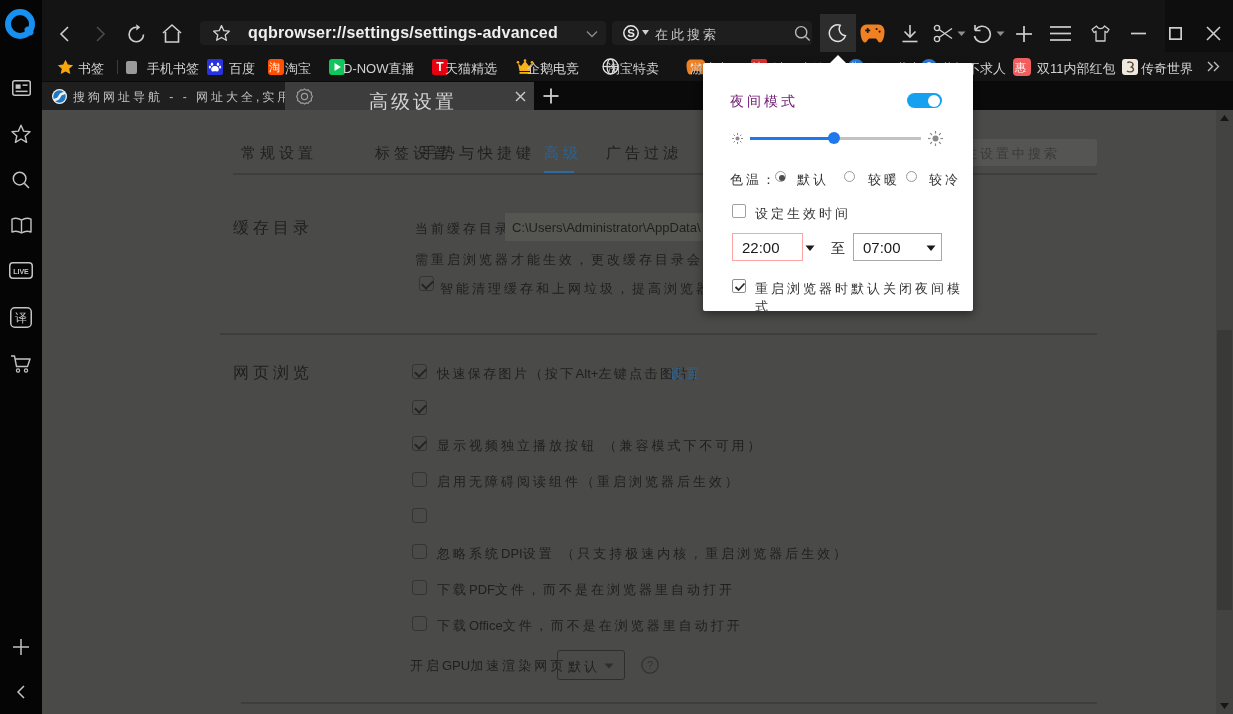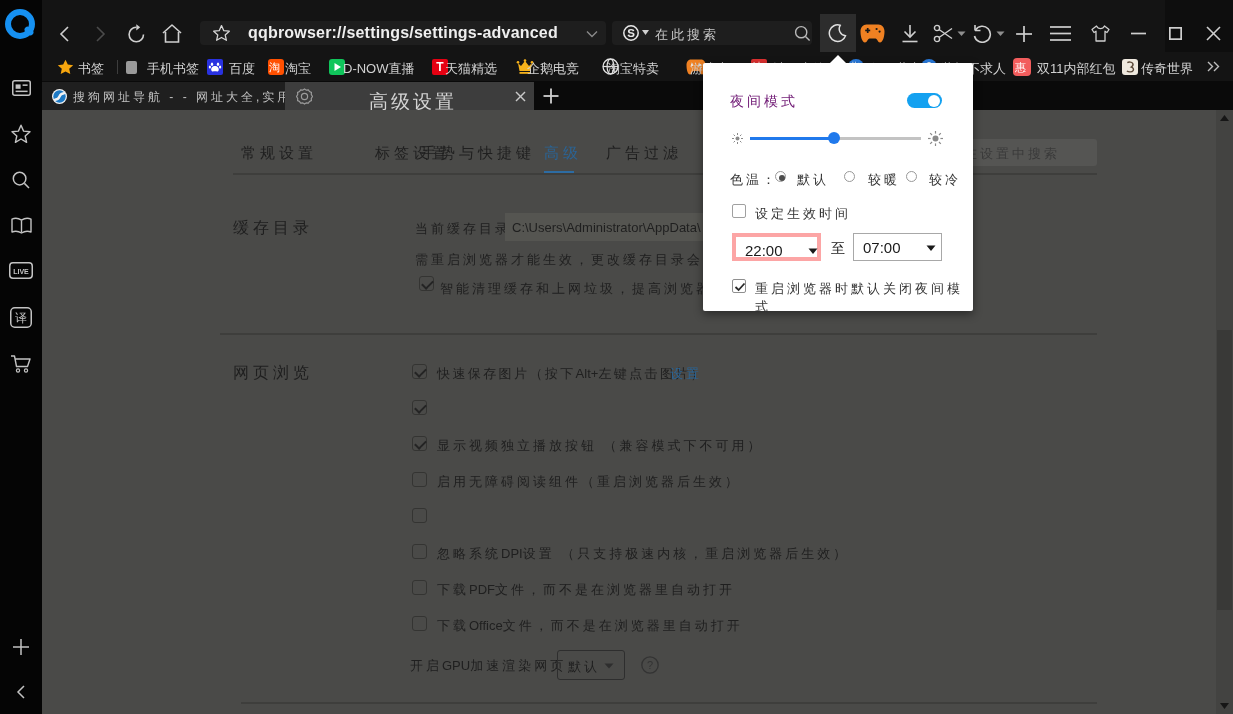--- a/index.html
+++ b/index.html
@@ -385,21 +385,21 @@
     </div>
     <div class="abs" style="left:94px;top:108px;font-size:13px;letter-spacing:3px;">默认</div>
     <div class="abs" style="left:141px;top:108px;width:11px;height:11px;border:1px solid #999;border-radius:50%;background:#fff;"></div>
     <div class="abs" style="left:165px;top:108px;font-size:13px;letter-spacing:3px;">较暖</div>
     <div class="abs" style="left:203px;top:108px;width:11px;height:11px;border:1px solid #999;border-radius:50%;background:#fff;"></div>
     <div class="abs" style="left:226px;top:108px;font-size:13px;letter-spacing:3px;">较冷</div>
 
     <div class="abs" style="left:29px;top:141px;width:14px;height:14px;border:1px solid #a0a0a0;border-radius:2px;background:#fff;"></div>
     <div class="abs" style="left:52px;top:142px;font-size:13px;letter-spacing:3px;">设定生效时间</div>
 
-    <div class="abs" style="left:29px;top:170px;width:89px;height:28px;border:4px solid #fca5a5;background:#fff;">
+    <div class="abs" style="left:29px;top:170px;width:71px;height:28px;border:1px solid #fca5a5;background:#fff;">
       <div class="abs" style="left:9px;top:5px;font-size:15px;color:#1a1a1a;">22:00</div>
       <svg class="ic abs" style="left:72px;top:11px;" width="10" height="7" viewBox="0 0 10 7">
           <path d="M0.5 0.5 L5 6 L9.5 0.5 Z" fill="#1a1a1a"></path>
         </svg>
     </div>
     <div class="abs" style="left:128px;top:177px;font-size:14px;color:#1a1a1a;letter-spacing:3px;">至</div>
     <div class="abs" style="left:150px;top:170px;width:89px;height:28px;border:1px solid #a8a8a8;background:#fff;">
       <div class="abs" style="left:9px;top:5px;font-size:15px;color:#1a1a1a;">07:00</div>
       <svg class="ic abs" style="left:72px;top:11px;" width="10" height="7" viewBox="0 0 10 7">
           <path d="M0.5 0.5 L5 6 L9.5 0.5 Z" fill="#1a1a1a"></path>

